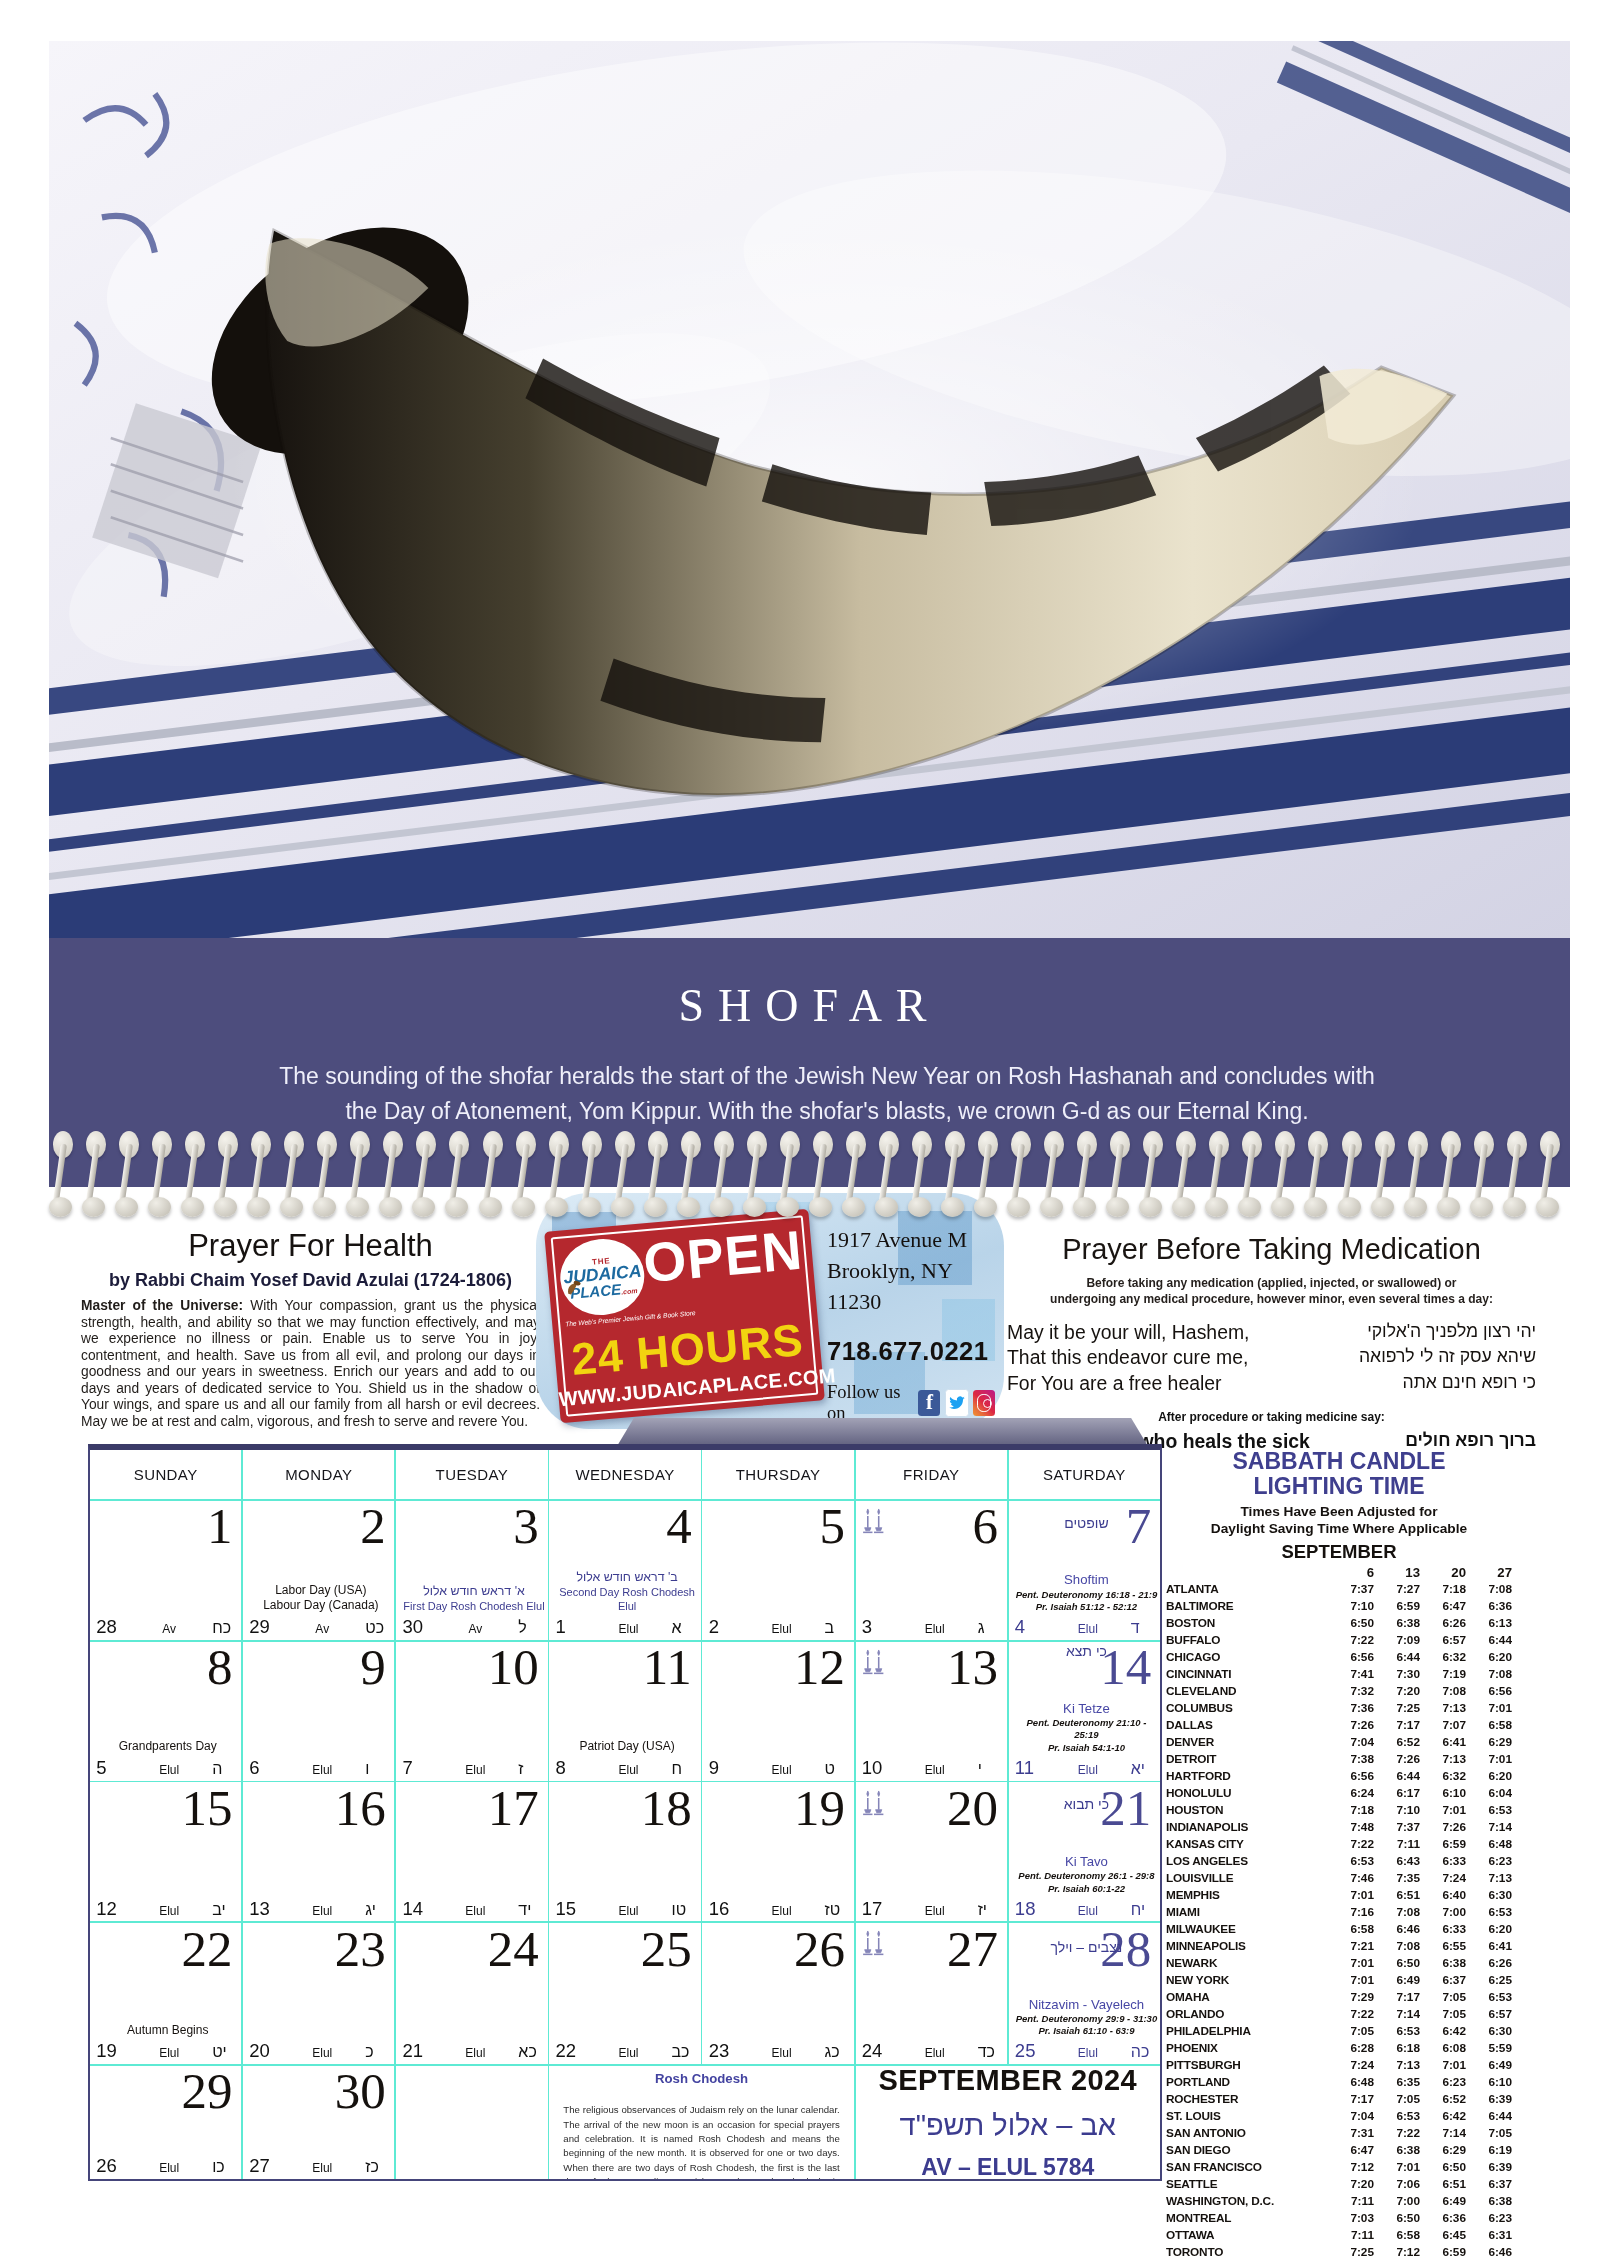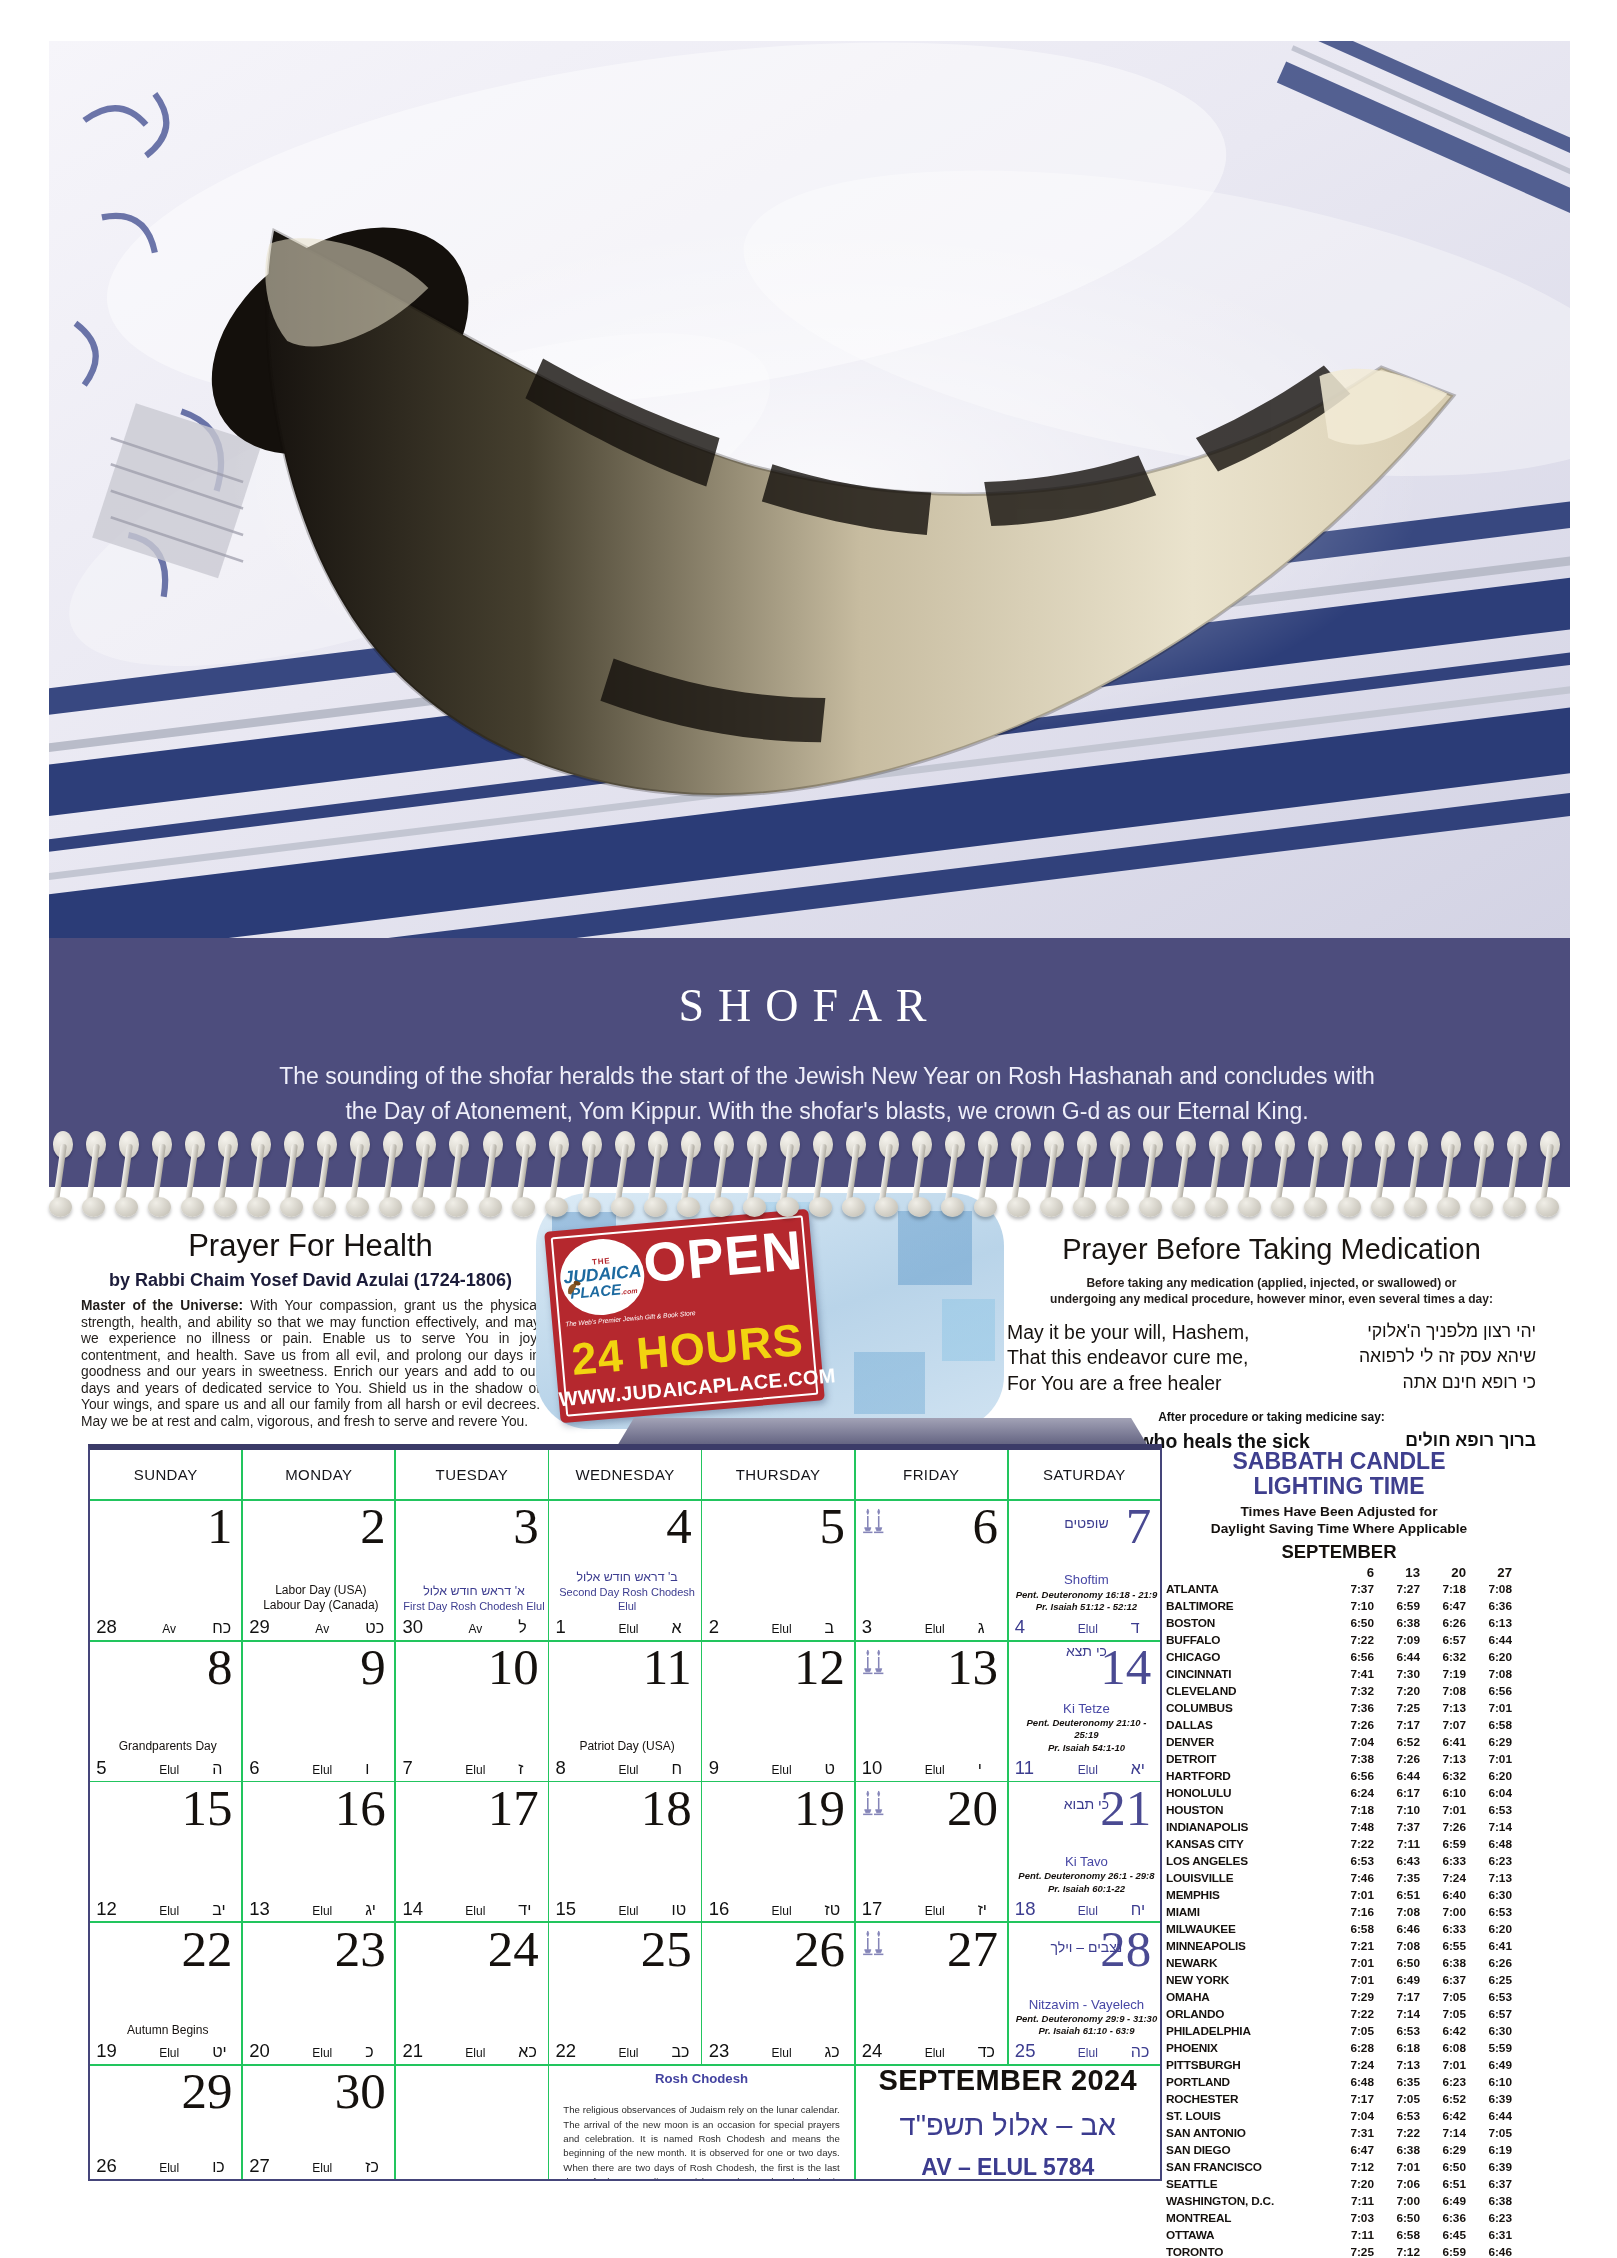--- a/index.html
+++ b/index.html
@@ -84,21 +84,21 @@
   .pm-he{font-size:17.6px;direction:rtl;}
   .pm-after{text-align:center;font-size:12px;font-weight:bold;margin-top:14px;}
   .pm-final{display:flex;justify-content:space-between;font-size:19.4px;font-weight:bold;margin-top:5.3px;}
 
   
   .cal-shadow{position:absolute;left:618px;top:1418px;width:529px;height:26.5px;z-index:0;
      background:linear-gradient(180deg,#a2a2b6,#636381);clip-path:polygon(3% 0,97% 0,100% 100%,0 100%);}
   .calgrid{position:absolute;left:88px;top:1444px;width:1070px;z-index:1;
      display:grid;grid-template-columns:repeat(7,1fr);
      grid-template-rows:49px 139px 139px 139px 141px 113px;gap:1.8px;
-     background:#22c55e;border:2.6px solid #45457a;border-top:6.2px solid #3b3b68;}
+     background:#5eead4;border:2.6px solid #45457a;border-top:6.2px solid #3b3b68;}
   .hcell{background:#fff;display:flex;align-items:center;justify-content:center;
      font-size:15px;color:#15151a;letter-spacing:0.4px;}
   .cell{background:#fff;position:relative;overflow:hidden;}
   .dnum{position:absolute;top:-3.5px;right:8.8px;font-family:"Liberation Serif",serif;
      font-size:51px;font-weight:400;color:#15110e;}
   .dnum.sat{color:#4a4a92;}
   .candles{position:absolute;top:5.3px;left:4.4px;}
   .lines{position:absolute;bottom:26.5px;left:6px;right:1.8px;text-align:center;}
   .ln{line-height:1.25;}
   .ln-k{font-size:12px;color:#15110e;}
@@ -374,20 +374,37 @@
           <span class="logo-the">THE</span>
           <span class="logo-name">JUDAICA</span>
           <span class="logo-place"><span>PLACE</span><span class="logo-com">.com</span></span>
         </div>
         <div class="sign-open">OPEN</div>
       </div>
       <div class="sign-tag">The Web's Premier Jewish Gift &amp; Book Store</div>
       <div class="sign-hours">24 HOURS</div>
       <div class="sign-site">WWW.JUDAICAPLACE.COM</div>
     </div>
+    <div class="ad-contact">
+      <div class="ad-addr">
+        <span>1917 Avenue M</span><br>
+        <span>Brooklyn, NY 11230</span>
+      </div>
+      <div class="ad-phone">718.677.0221</div>
+      <div class="ad-follow">
+        <span class="ad-follow-label">Follow us on</span>
+        <span class="soc soc-fb">f</span>
+        <span class="soc soc-tw">
+          <svg width="19.4" height="19.4" viewBox="0 0 24 24">
+              <path d="M22 6.2c-.7.3-1.5.5-2.2.6.8-.5 1.4-1.3 1.7-2.2-.8.5-1.6.8-2.5 1a3.9 3.9 0 0 0-6.7 3.6A11 11 0 0 1 4.2 5a3.9 3.9 0 0 0 1.2 5.2c-.6 0-1.2-.2-1.8-.5 0 1.9 1.3 3.5 3.1 3.9-.6.2-1.2.2-1.8.1.5 1.6 2 2.7 3.7 2.8A7.9 7.9 0 0 1 2.8 18 11 11 0 0 0 8.7 19.7c7.2 0 11.1-6 11.1-11.1v-.5c.8-.6 1.5-1.3 2.2-1.9z" fill="#1da1f2"></path>
+            </svg>
+        </span>
+        <span class="soc soc-ig"></span>
+      </div>
+    </div>
   </div>
 
   <div class="prayer-med">
     <div class="pm-title">Prayer Before Taking Medication</div>
     <div class="pm-intro">
       <span>Before taking any medication (applied, injected, or swallowed) or</span><br>
       <span>undergoing any medical procedure, however minor, even several times a day:</span>
     </div>
     <div class="pm-rows">
         <div class="pm-row">

